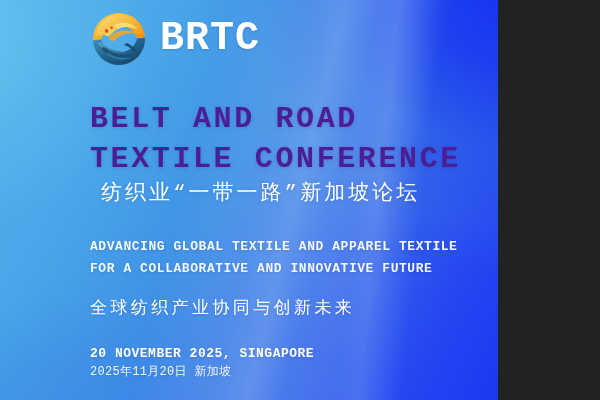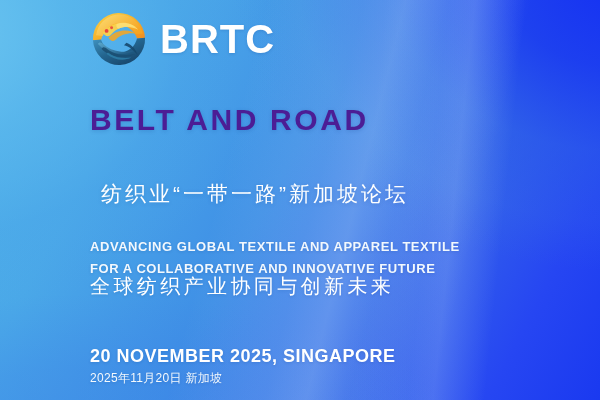--- a/index.html
+++ b/index.html
@@ -3,24 +3,24 @@
 <meta charset="utf-8">
 <style>
   html, body {
     margin: 0;
     padding: 0;
     background: #222;
   }
 
   #poster {
     position: relative;
-    width: 600px;
+    width: 498px;
     height: 400px;
     overflow: hidden;
-    font-family: Liberation Sans, sans-serif;
+    font-family: Liberation Mono, monospace;
     background: #3f9ede;
   }
 
   
   .bg-layer {
     position: absolute;
     inset: 0;
   }
 
   .bg-base {
@@ -156,40 +156,40 @@
     font-weight: bold;
     letter-spacing: 0.55px;
     line-height: 1.72;
     white-space: nowrap;
     text-shadow: 0 1px 3px rgba(12, 55, 130, 0.18);
   }
 
   .tagline-cn {
     position: absolute;
     left: 90px;
-    top: 274px;
-    color: #ffffff;
-    font-size: 20px;
+    top: 299px;
+    color: #ffffff;
+    font-size: 17px;
     font-weight: normal;
     letter-spacing: 3.4px;
     line-height: 1.2;
     white-space: nowrap;
     text-shadow: 0 1px 3px rgba(12, 55, 130, 0.18);
   }
 
   
   .date-block {
     position: absolute;
     left: 90px;
     top: 346px;
   }
 
   .date-en {
     color: #ffffff;
-    font-size: 18px;
+    font-size: 13px;
     font-weight: bold;
     letter-spacing: 0.5px;
     line-height: 1.2;
     white-space: nowrap;
     text-shadow: 0 1px 3px rgba(12, 55, 130, 0.18);
   }
 
   .date-cn {
     margin-top: 3px;
     color: #f4f9fd;
@@ -253,20 +253,21 @@
         <path d="M16,58 C32,76 58,80 80,66 C62,74 40,71 27,60 C22,55 18,54 16,58 Z" fill="url(#gradCool2)" opacity="0.95"></path>
         <path d="M22,66 C36,80 58,83 76,74 C60,78 42,75 32,67 C27,63 24,62 22,66 Z" fill="#1B4F72" opacity="0.9"></path>
         <path d="M30,74 C42,84 58,86 70,80 C58,82 45,80 37,75 C33,72 31,71 30,74 Z" fill="#2E7FA8" opacity="0.85"></path>
         <path d="M62,56 C72,60 78,68 80,76 C74,68 66,62 58,60 Z" fill="#16486D" opacity="0.9"></path>
       </svg>
       <span class="brand-word">BRTC</span>
     </div>
 
     <div class="title-block">
       <div class="title-line">BELT AND ROAD</div>
+      <div class="title-line">TEXTILE CONFERENCE</div>
     </div>
 
     <div class="title-cn">纺织业“一带一路”新加坡论坛</div>
 
     <div class="tagline-block">
       <div class="tagline-line">ADVANCING GLOBAL TEXTILE AND APPAREL TEXTILE</div>
       <div class="tagline-line">FOR A COLLABORATIVE AND INNOVATIVE FUTURE</div>
     </div>
 
     <div class="tagline-cn">全球纺织产业协同与创新未来</div>

